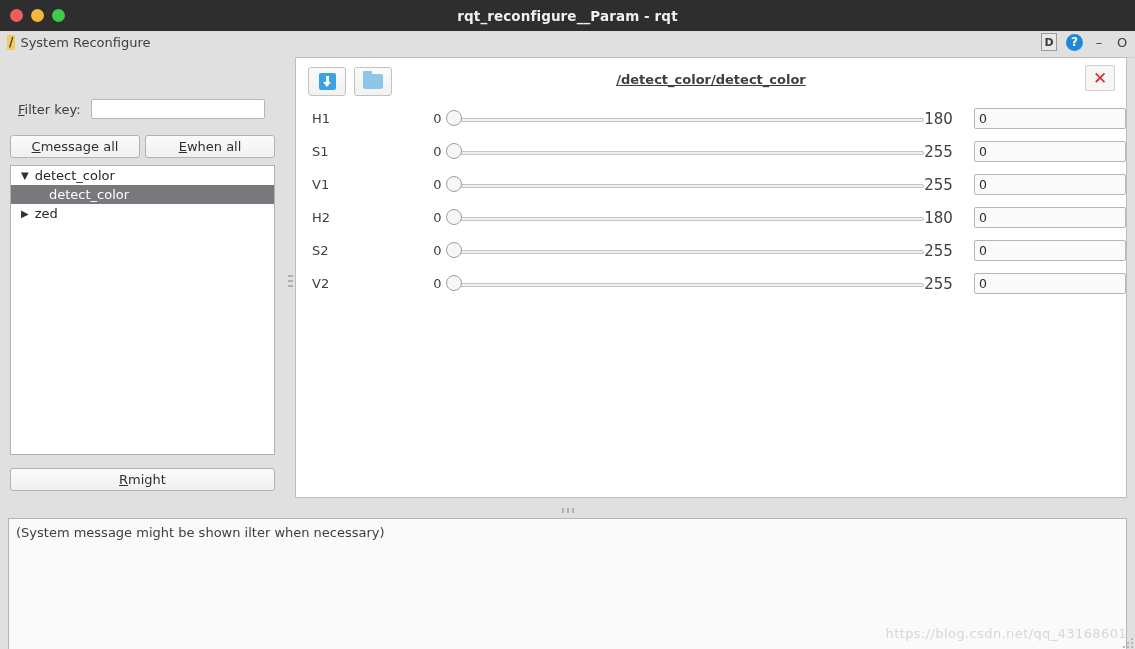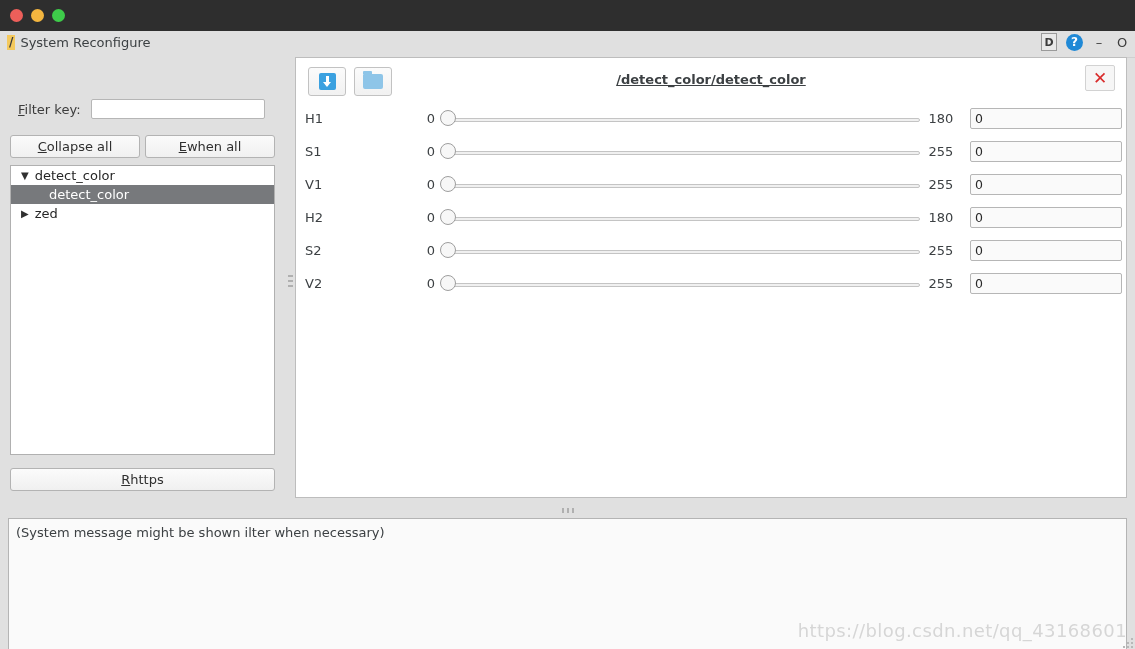--- a/index.html
+++ b/index.html
@@ -302,21 +302,21 @@
     left: 0; top: 44px;
     width: 830px;
   }
   .prow {
     height: 33px;
     display: flex;
     align-items: center;
   }
   .p-label {
     width: 34px;
-    margin-left: 9px;
+    margin-left: 16px;
     font-size: 13px;
     color: #3c4043;
   }
   .p-min {
     width: 96px;
     text-align: right;
     padding-right: 5px;
     font-size: 13px;
     color: #3c4043;
   }
@@ -339,23 +339,23 @@
     position: absolute;
     left: 0; top: 1px;
     width: 16px; height: 16px;
     border-radius: 50%;
     background: #f7f7f7;
     border: 1px solid #9e9e9e;
     box-sizing: border-box;
   }
   .p-max {
     width: 42px;
-    text-align: center;
+    text-align: left;
     padding-right: 8px;
-    font-size: 13px;
+    font-size: 15px;
     color: #3c4043;
   }
   .p-input {
     width: 152px; height: 21px;
     border: 1px solid #b6b6b6;
     border-radius: 2px;
     background: #fafafa;
     font-family: inherit;
     font-size: 12.5px;
     color: #2a2a2a;
@@ -386,21 +386,21 @@
     box-sizing: border-box;
     padding: 6px 7px;
     font-size: 13px;
     color: #3c4043;
     overflow: hidden;
   }
 
   .watermark {
     position: absolute;
     right: 8px; bottom: 8px;
-    font-size: 18px;
+    font-size: 13px;
     color: #d6d6d6;
     letter-spacing: 0.4px;
     pointer-events: none;
     user-select: none;
   }
   .resize-grip {
     position: absolute;
     right: 2px; bottom: 1px;
     width: 12px; height: 12px;
   }
@@ -412,20 +412,21 @@
 </style>
 </head>
 <body>
 
 <div class="titlebar">
   <div class="traffic">
     <span class="dot red"></span>
     <span class="dot yellow"></span>
     <span class="dot green"></span>
   </div>
+  <div class="window-title">rqt_reconfigure__Param - rqt</div>
 </div>
 
 <div class="app">
 
   <div class="plugin-header">
     <div class="plugin-title">
       <span class="slash-badge">/</span>
       <span>System Reconfigure</span>
     </div>
     <div class="header-right">
@@ -439,21 +440,21 @@
   <div class="left-pane">
 
     <div class="filter-row">
       <span class="filter-label"><u>F</u><span>ilter key:</span></span>
       <input class="filter-input" type="text" placeholder="" style="">
     </div>
 
     <div class="btn-row">
       <button class="qbtn">
           <u>C</u>
-          <span>ollapse all</span>
+          <span>message all</span>
         </button>
       <button class="qbtn">
           <u>E</u>
           <span>when all</span>
         </button>
     </div>
 
     <div class="tree" id="node-tree">
         <div class="tree-item">
           <span class="arrow">▼</span>
@@ -463,21 +464,21 @@
           <span>detect_color</span>
         </div>
         <div class="tree-item">
           <span class="arrow">▶</span>
           <span>zed</span>
         </div>
       </div>
 
     <button class="refresh-btn">
         <u>R</u>
-        <span>https</span>
+        <span>might</span>
       </button>
   </div>
 
   <div class="vsplit">
     <span class="grip">
         <i></i>
         <i></i>
         <i></i>
       </span>
   </div>

